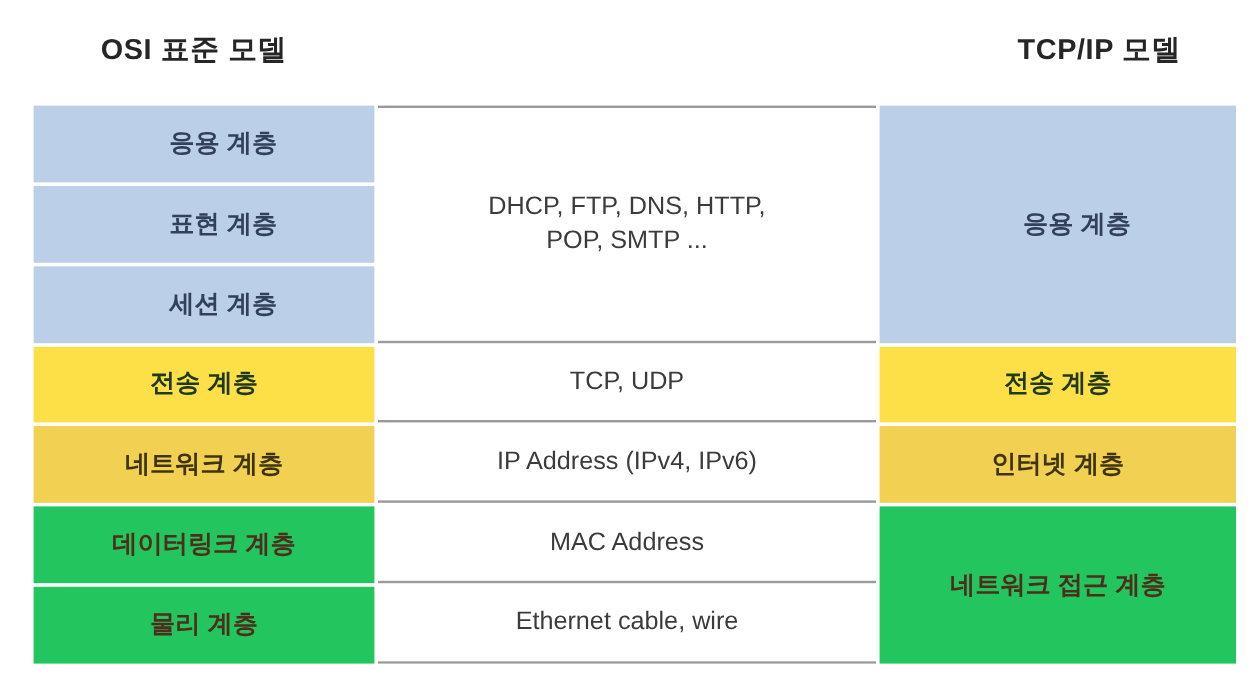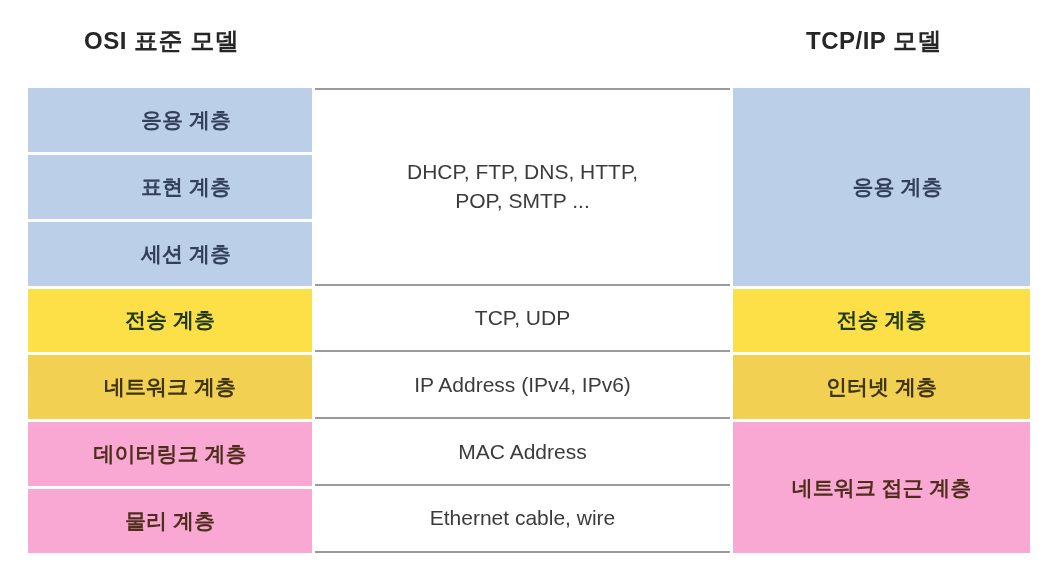--- a/index.html
+++ b/index.html
@@ -14,21 +14,21 @@
   .hdr {
     position: absolute;
     top: 25px;
     font-size: 24px;
     font-weight: 600;
     color: #262626;
     letter-spacing: 0.5px;
     white-space: nowrap;
   }
   .hdr-left  { left: 84px; }
-  .hdr-right { left: 806px; }
+  .hdr-right { left: 848px; }
 
   .col {
     position: absolute;
     top: 88px;
     height: 465px;
     display: flex;
     flex-direction: column;
     box-sizing: border-box;
   }
   .col-left  { left: 28px;  width: 284px; gap: 3px; }
@@ -43,21 +43,21 @@
     font-size: 21px;
     font-weight: 700;
     line-height: 1.25;
   }
   .col-left .cell { flex: 1 1 0; }
 
   
   .bg-blue   { background: #bccfe8; color: #32405a; padding-left: 32px; }
   .bg-green  { background: #fde047; color: #21391b; }
   .bg-yellow { background: #f2d051; color: #3e3411; }
-  .bg-orange { background: #f9a8d4; color: #4e2e1b; }
+  .bg-orange { background: #22c55e; color: #4e2e1b; }
 
   
   .mcell {
     display: flex;
     flex-direction: column;
     align-items: center;
     justify-content: center;
     text-align: left;
     font-size: 21px;
     font-weight: 400;

